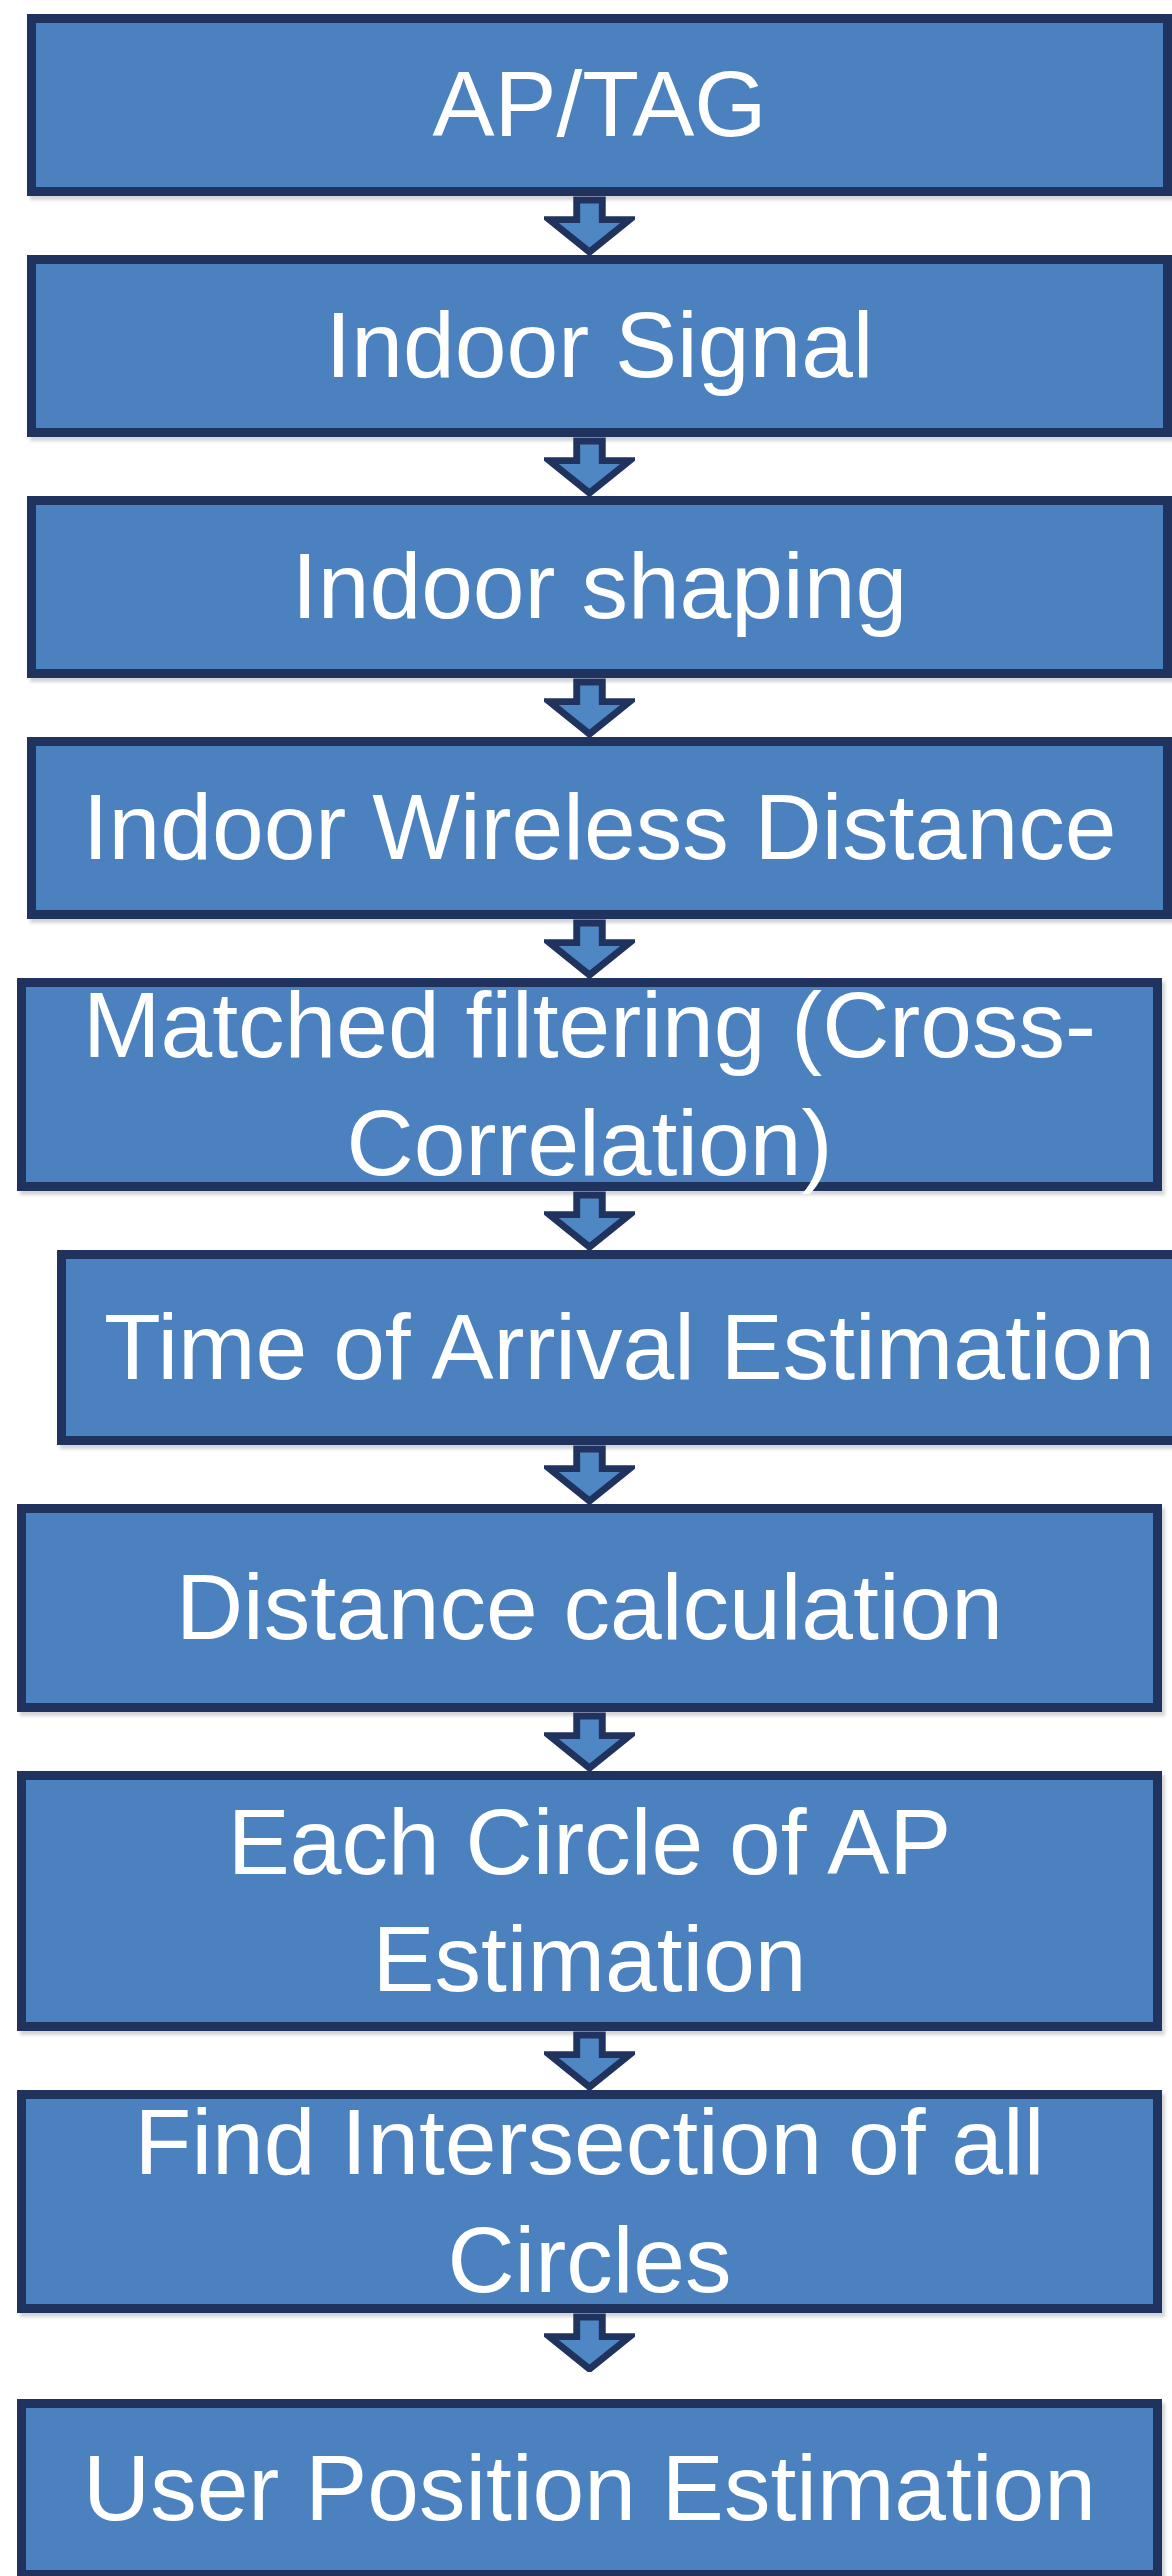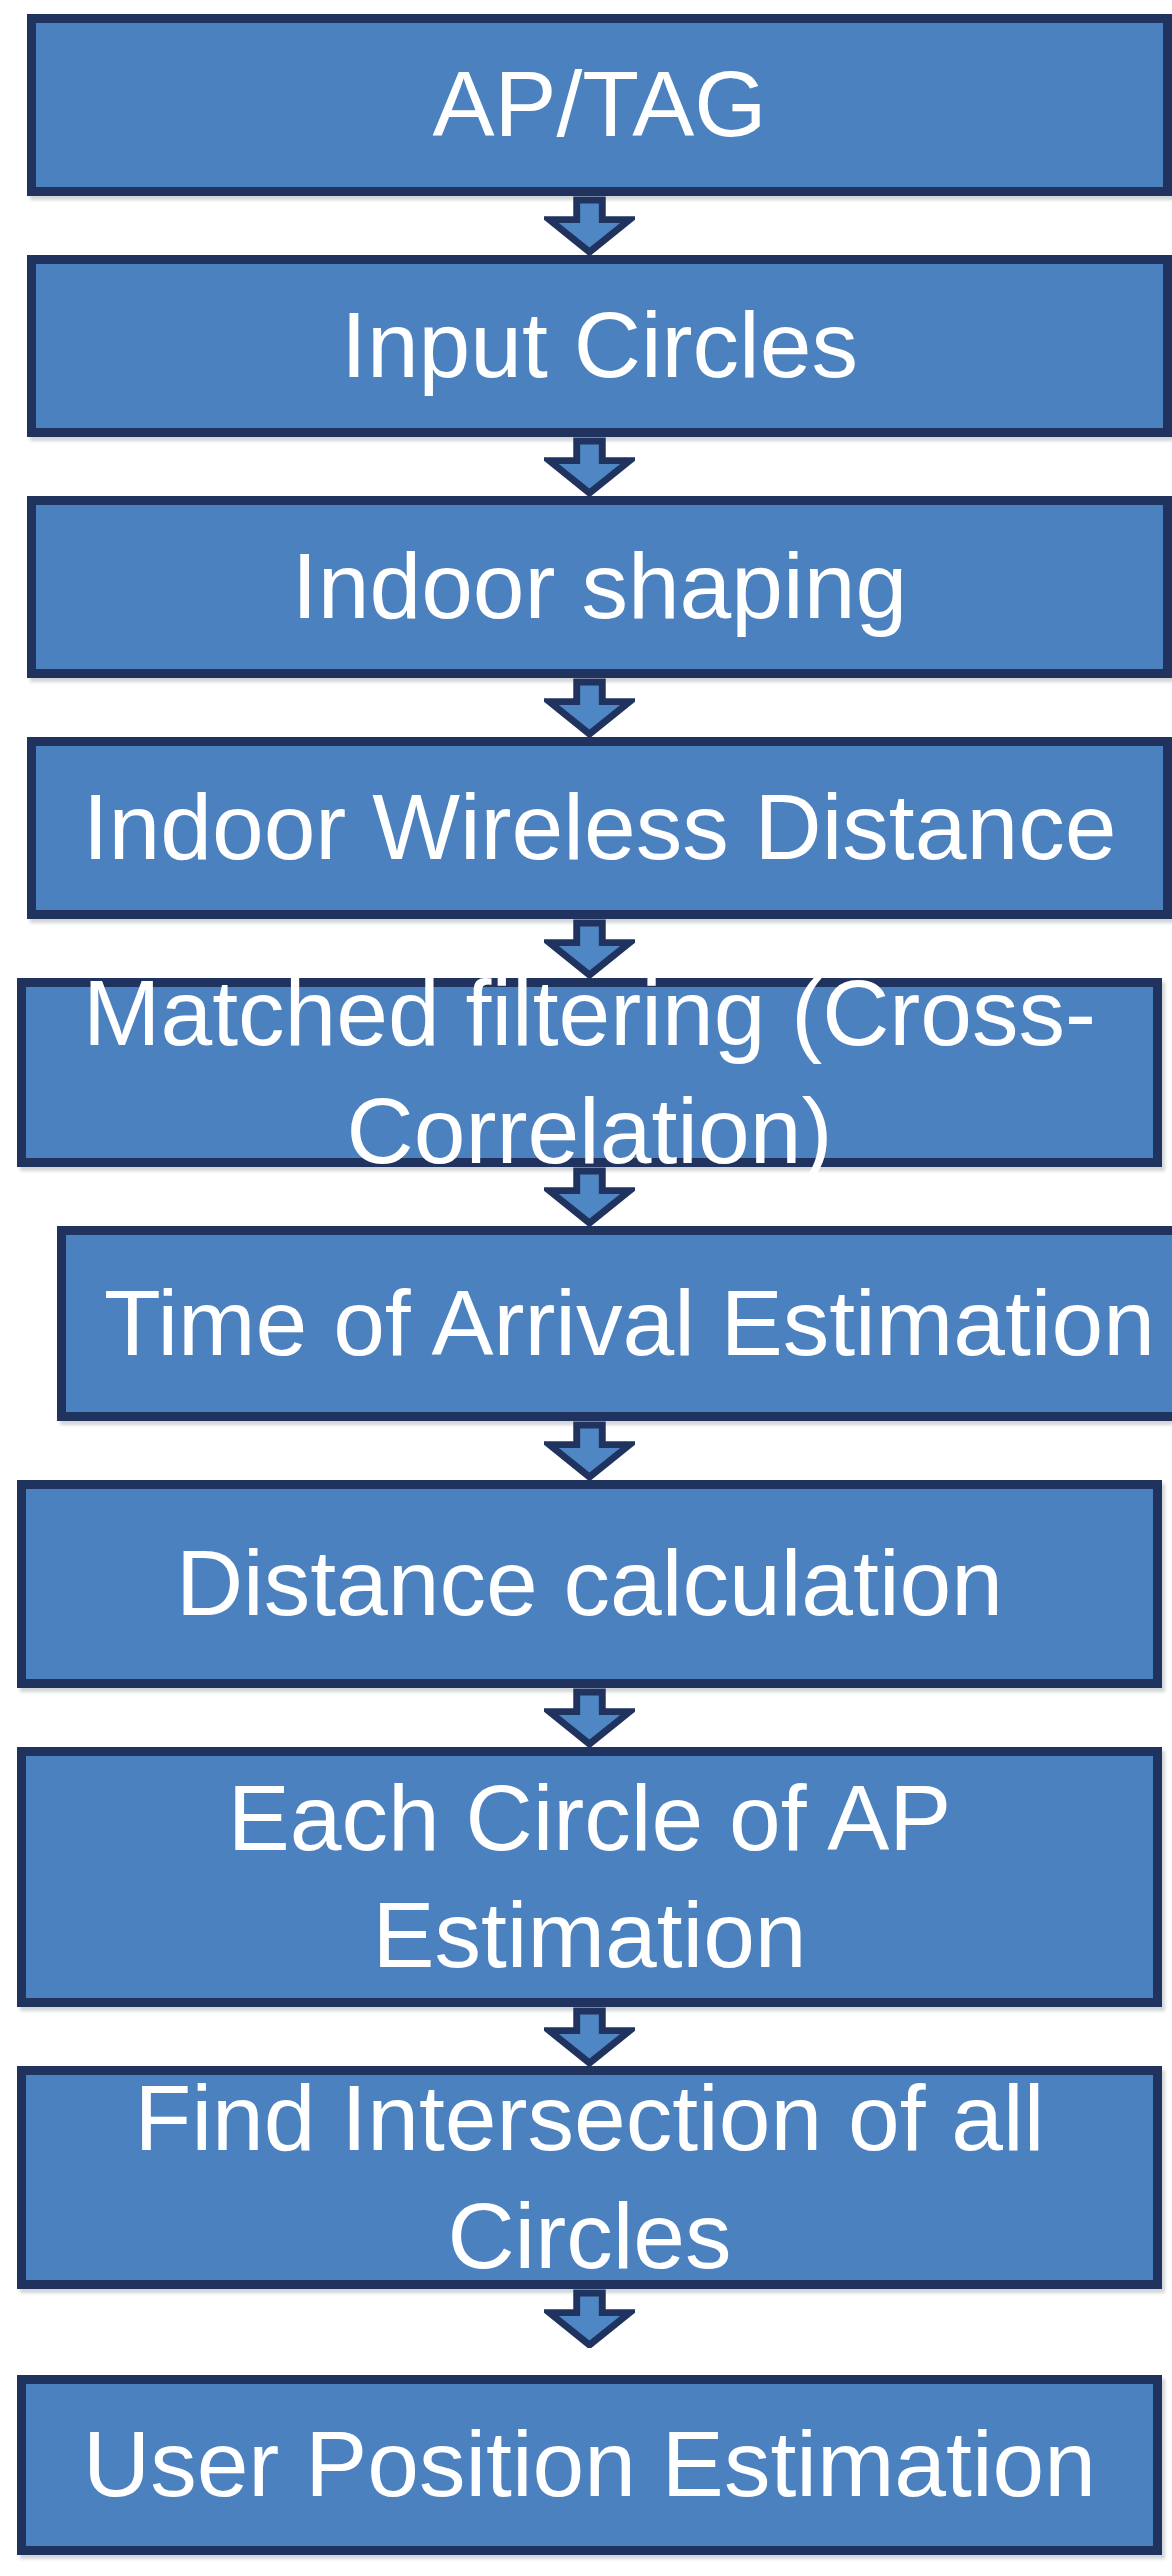--- a/index.html
+++ b/index.html
@@ -30,21 +30,21 @@
     display: flex;
     align-items: center;
     justify-content: center;
     text-align: center;
     font-size: 93px;
     font-weight: 400;
     line-height: 1.26;
     box-shadow: 3px 4px 3px rgba(110,115,125,0.30);
   }
   .h184 { height: 182px; margin-left: 10px; }
-  .h260 { height: 189px; }
+  .h260 { height: 213px; }
   .h176 { height: 195px; margin-left: 40px; }
   .h172 { height: 208px; text-align: right; }
   .h264 { height: 260px; text-align: center; }
   .h226 { height: 223px; }
   .h182 { height: 180px; margin-top: 27px; }
   .arrow-wrap {
     height: 59px;
     display: flex;
     align-items: flex-start;
     justify-content: center;
@@ -63,21 +63,21 @@
 <div class="canvas">
 
   <div class="box h184">AP/TAG</div>
 
   <div class="arrow-wrap">
     <svg width="91" height="59" viewBox="0 0 92 60" aria-hidden="true">
       <polygon points="33,4 59,4 59,24 87,24 46,57 5,24 33,24"></polygon>
     </svg>
   </div>
 
-  <div class="box h184">Input Circles</div>
+  <div class="box h184">Indoor Signal</div>
 
   <div class="arrow-wrap">
     <svg width="91" height="59" viewBox="0 0 92 60" aria-hidden="true">
       <polygon points="33,4 59,4 59,24 87,24 46,57 5,24 33,24"></polygon>
     </svg>
   </div>
 
   <div class="box h184">Indoor shaping</div>
 
   <div class="arrow-wrap">

